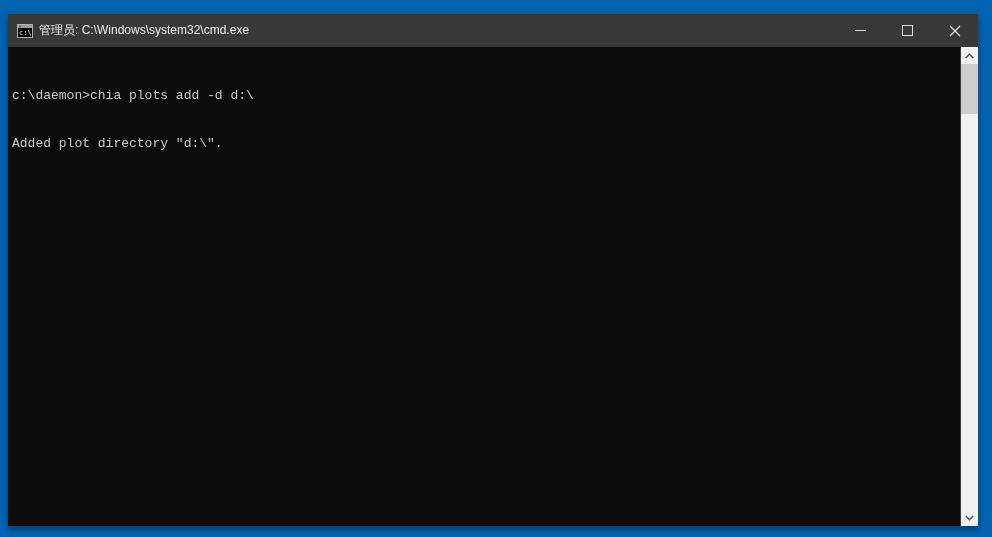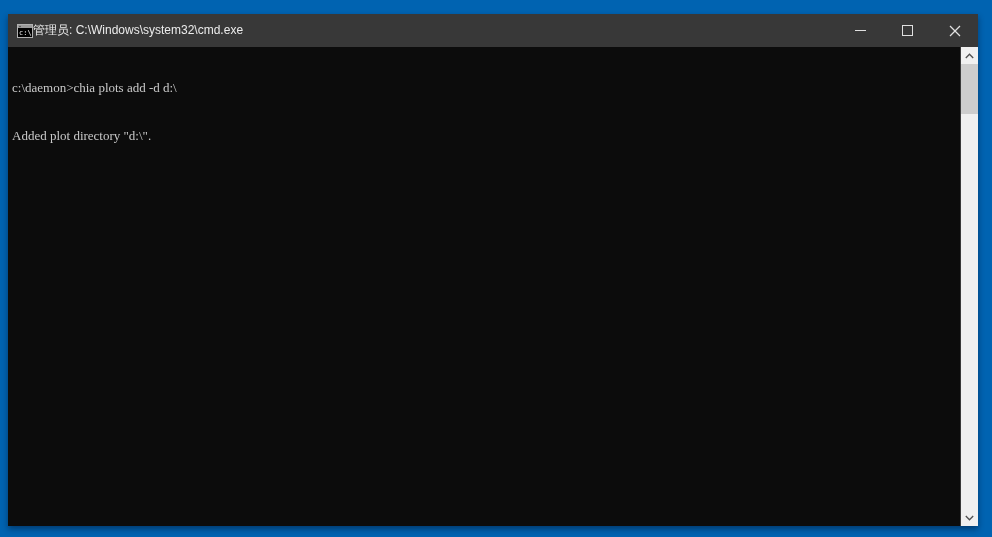--- a/index.html
+++ b/index.html
@@ -35,20 +35,21 @@
     align-items: center;
     user-select: none;
   }
   .app-icon {
     width: 16px;
     height: 16px;
     margin-left: 9px;
     flex: 0 0 16px;
   }
   .title-text {
+    margin-left: 6px;
     color: #ececec;
     font-size: 12px;
     white-space: nowrap;
     overflow: hidden;
   }
   .titlebar-spacer { flex: 1; }
   .win-btn {
     width: 47px;
     height: 33px;
     display: flex;
@@ -69,22 +70,22 @@
   }
   
   .client {
     flex: 1;
     display: flex;
     min-height: 0;
     background: #0c0c0c;
   }
   .terminal {
     flex: 1;
-    padding: 1px 4px 0 4px;
-    font-family: Liberation Serif, serif;
+    padding: 9px 4px 0 4px;
+    font-family: Liberation Mono, monospace;
     font-size: 13px;
     line-height: 16px;
     color: #c9c9c9;
     white-space: pre;
     overflow: hidden;
     cursor: text;
   }
   .term-line { min-height: 16px; }
   .text-cursor {
     display: inline-block;

